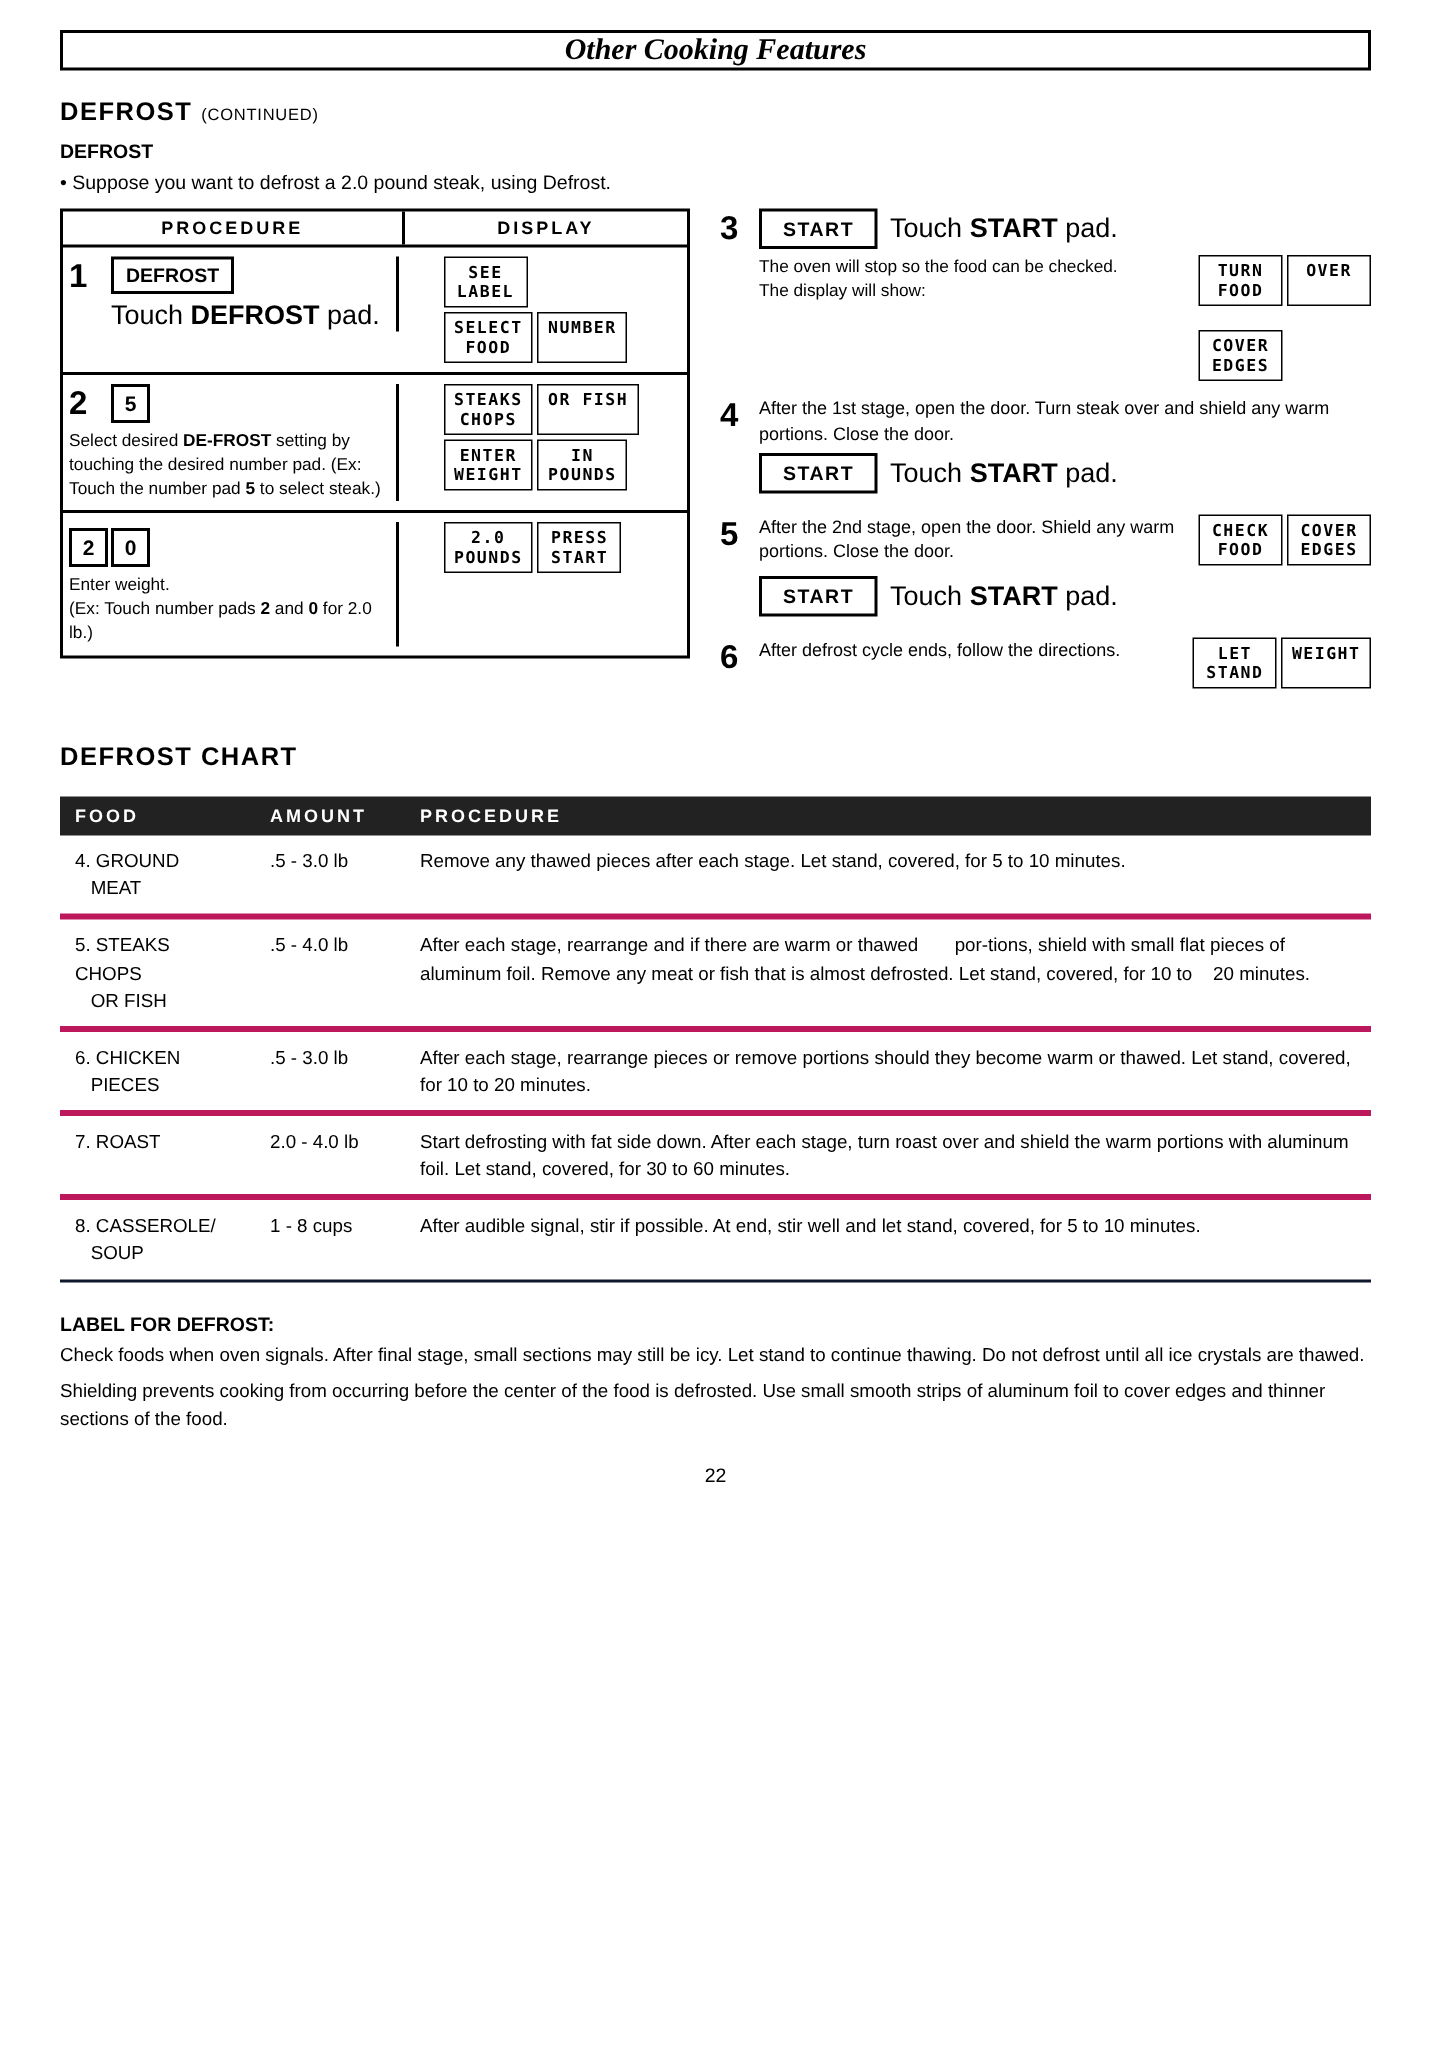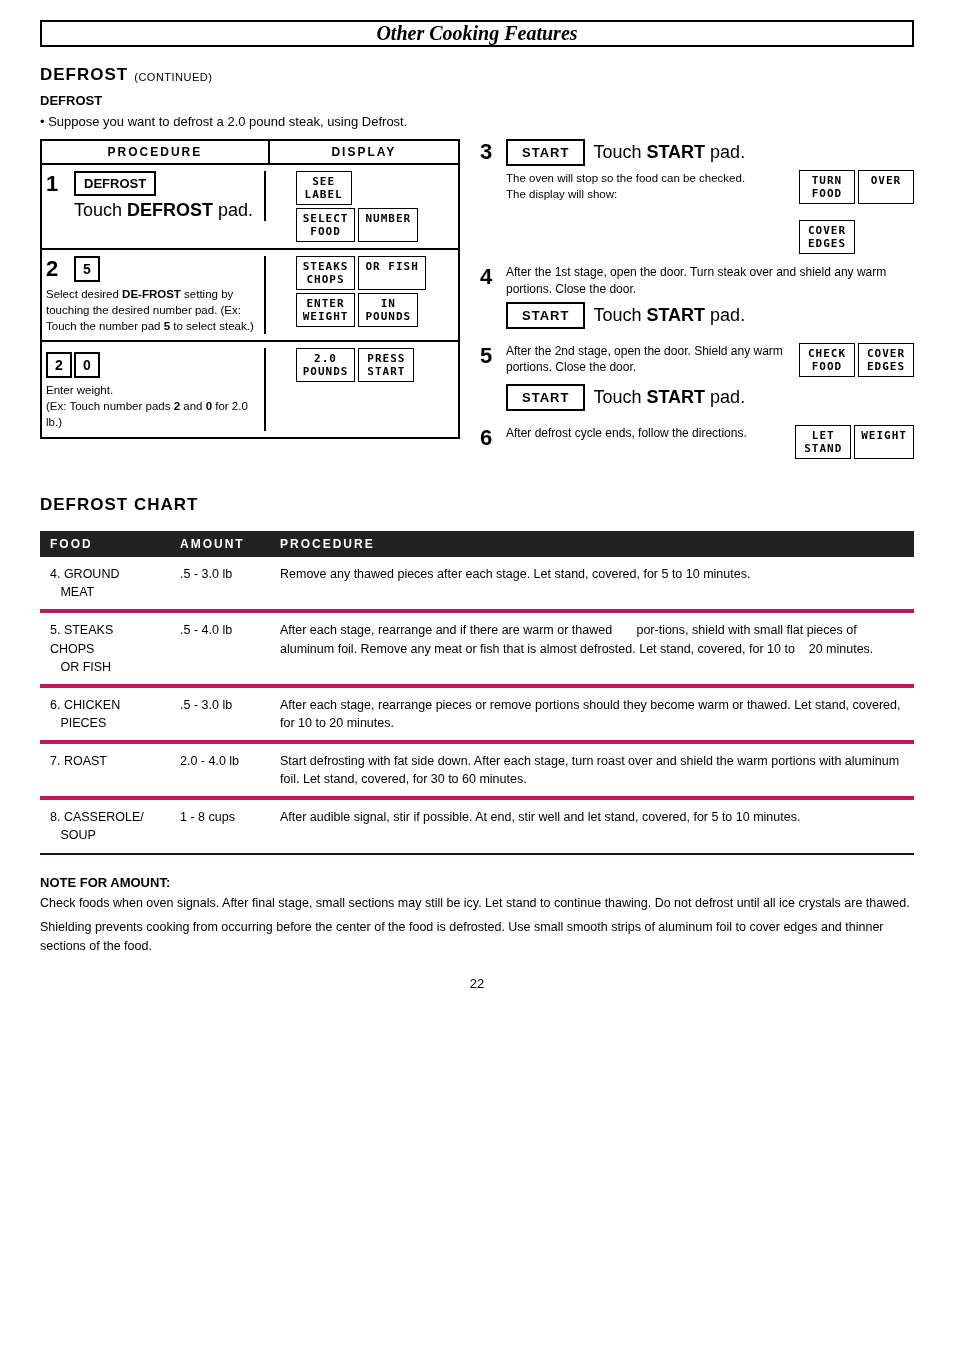--- a/index.html
+++ b/index.html
@@ -446,20 +446,20 @@
       <tr>
         <td>8. CASSEROLE/<br>&nbsp;&nbsp;&nbsp;SOUP</td>
         <td>1 - 8 cups</td>
         <td>After audible signal, stir if possible. At end, stir well and let stand, covered, for 5 to 10 minutes.</td>
       </tr>
     </tbody>
   </table>
 </div>
 
 <div class="note-section">
-  <div class="note-title">NOTE FOR AMOUNT:</div>
+  <div class="note-title">LABEL FOR DEFROST:</div>
   <p class="note-text">Check foods when oven signals. After final stage, small sections may still be icy. Let stand to continue thawing. Do not defrost until all ice crystals are thawed.</p>
   <p class="note-text">Shielding prevents cooking from occurring before the center of the food is defrosted. Use small smooth strips of aluminum foil to cover edges and thinner sections of the food.</p>
 </div>
 
 <div class="page-number">
   <span>22</span>
 </div>
 
 </body></html>

